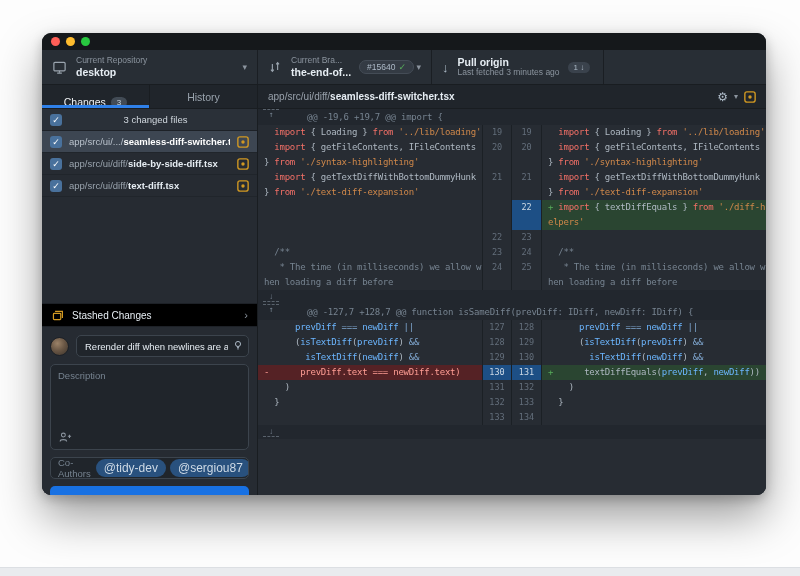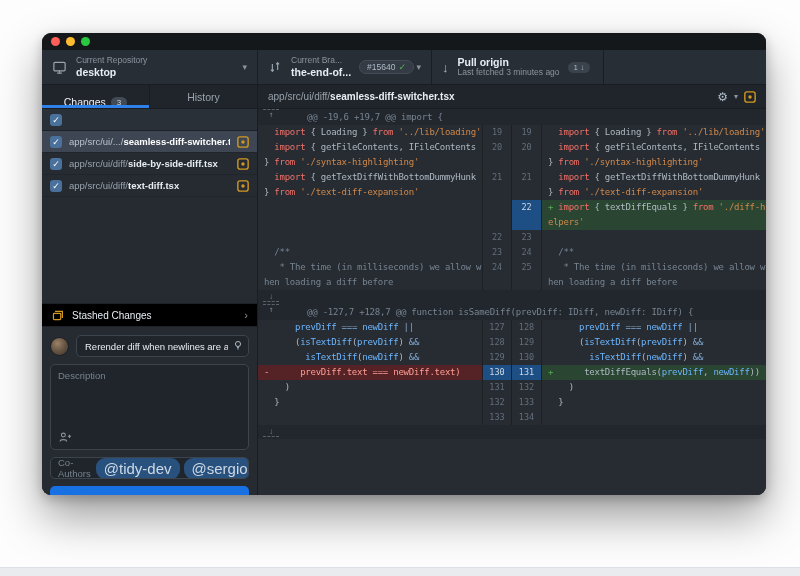--- a/index.html
+++ b/index.html
@@ -80,21 +80,21 @@
   .bulb { position:absolute; right:5px; top:4px; }
   .desc-box { height:86px; background:#20252b; border:1px solid #3c444d; border-radius:5px;
     display:flex; flex-direction:column; padding:5px 7px; }
   .desc-input { flex:1; background:transparent; border:none; resize:none; outline:none;
     color:#e6edf3; font-size:9.5px; font-family:"Liberation Sans", sans-serif; }
   .desc-input::placeholder { color:#768390; }
   .summary-input::placeholder { color:#768390; }
   .coauthor-toggle { align-self:flex-start; cursor:pointer; display:flex; }
   .coauthors-row { display:flex; align-items:center; gap:5px; font-size:9.5px; color:#768390;
     background:#20252b; border:1px solid #3c444d; border-radius:5px; height:22px; padding:0 7px; overflow:hidden; }
-  .co-pill { background:#29517e; color:#cdd9e5; border-radius:9px; padding:2px 8px; font-size:15px; white-space:nowrap; }
+  .co-pill { background:#29517e; color:#cdd9e5; border-radius:9px; padding:2px 8px; font-size:12px; white-space:nowrap; }
   .commit-btn { height:26px; background:#1871e3; border:none; border-radius:5px; color:#ffffff;
     font-size:10.5px; cursor:pointer; font-family:"Liberation Sans", sans-serif; width:100%; }
   .commit-btn b { font-weight:bold; }
 
   
   .diff-header { height:24px; background:#20252b; border-bottom:1px solid #191d21;
     display:flex; align-items:center; padding:0 10px; font-size:10px; color:#98a1ab; }
   .diff-header .dh-name { color:#e6edf3; font-weight:bold; }
   .dh-right { margin-left:auto; display:flex; align-items:center; gap:6px; }
   .gear { color:#adbac7; font-size:12px; cursor:pointer; display:flex; align-items:center; }
@@ -196,20 +196,21 @@
             <span>Changes</span>
             <span class="tab-badge">3</span>
           </div>
           <div class="tab">
             <span>History</span>
           </div>
         </div>
 
         <div class="files-header">
           <span class="cb">✓</span>
+          <span class="fh-label">3 changed files</span>
         </div>
 
         <div class="file-area" id="file-list">
             <div class="file-row selected">
               <span class="cb">✓</span>
               <span class="fname">app/src/ui/.../<b>seamless-diff-switcher.tsx</b></span>
               <span class="mod-icon">
                 <svg width="12" height="12" viewBox="0 0 14 14">
                   <rect x="1" y="1" width="12" height="12" rx="2.5" fill="none" stroke="#d29922" stroke-width="1.6"></rect>
                   <circle cx="7" cy="7" r="2" fill="#d29922"></circle>

